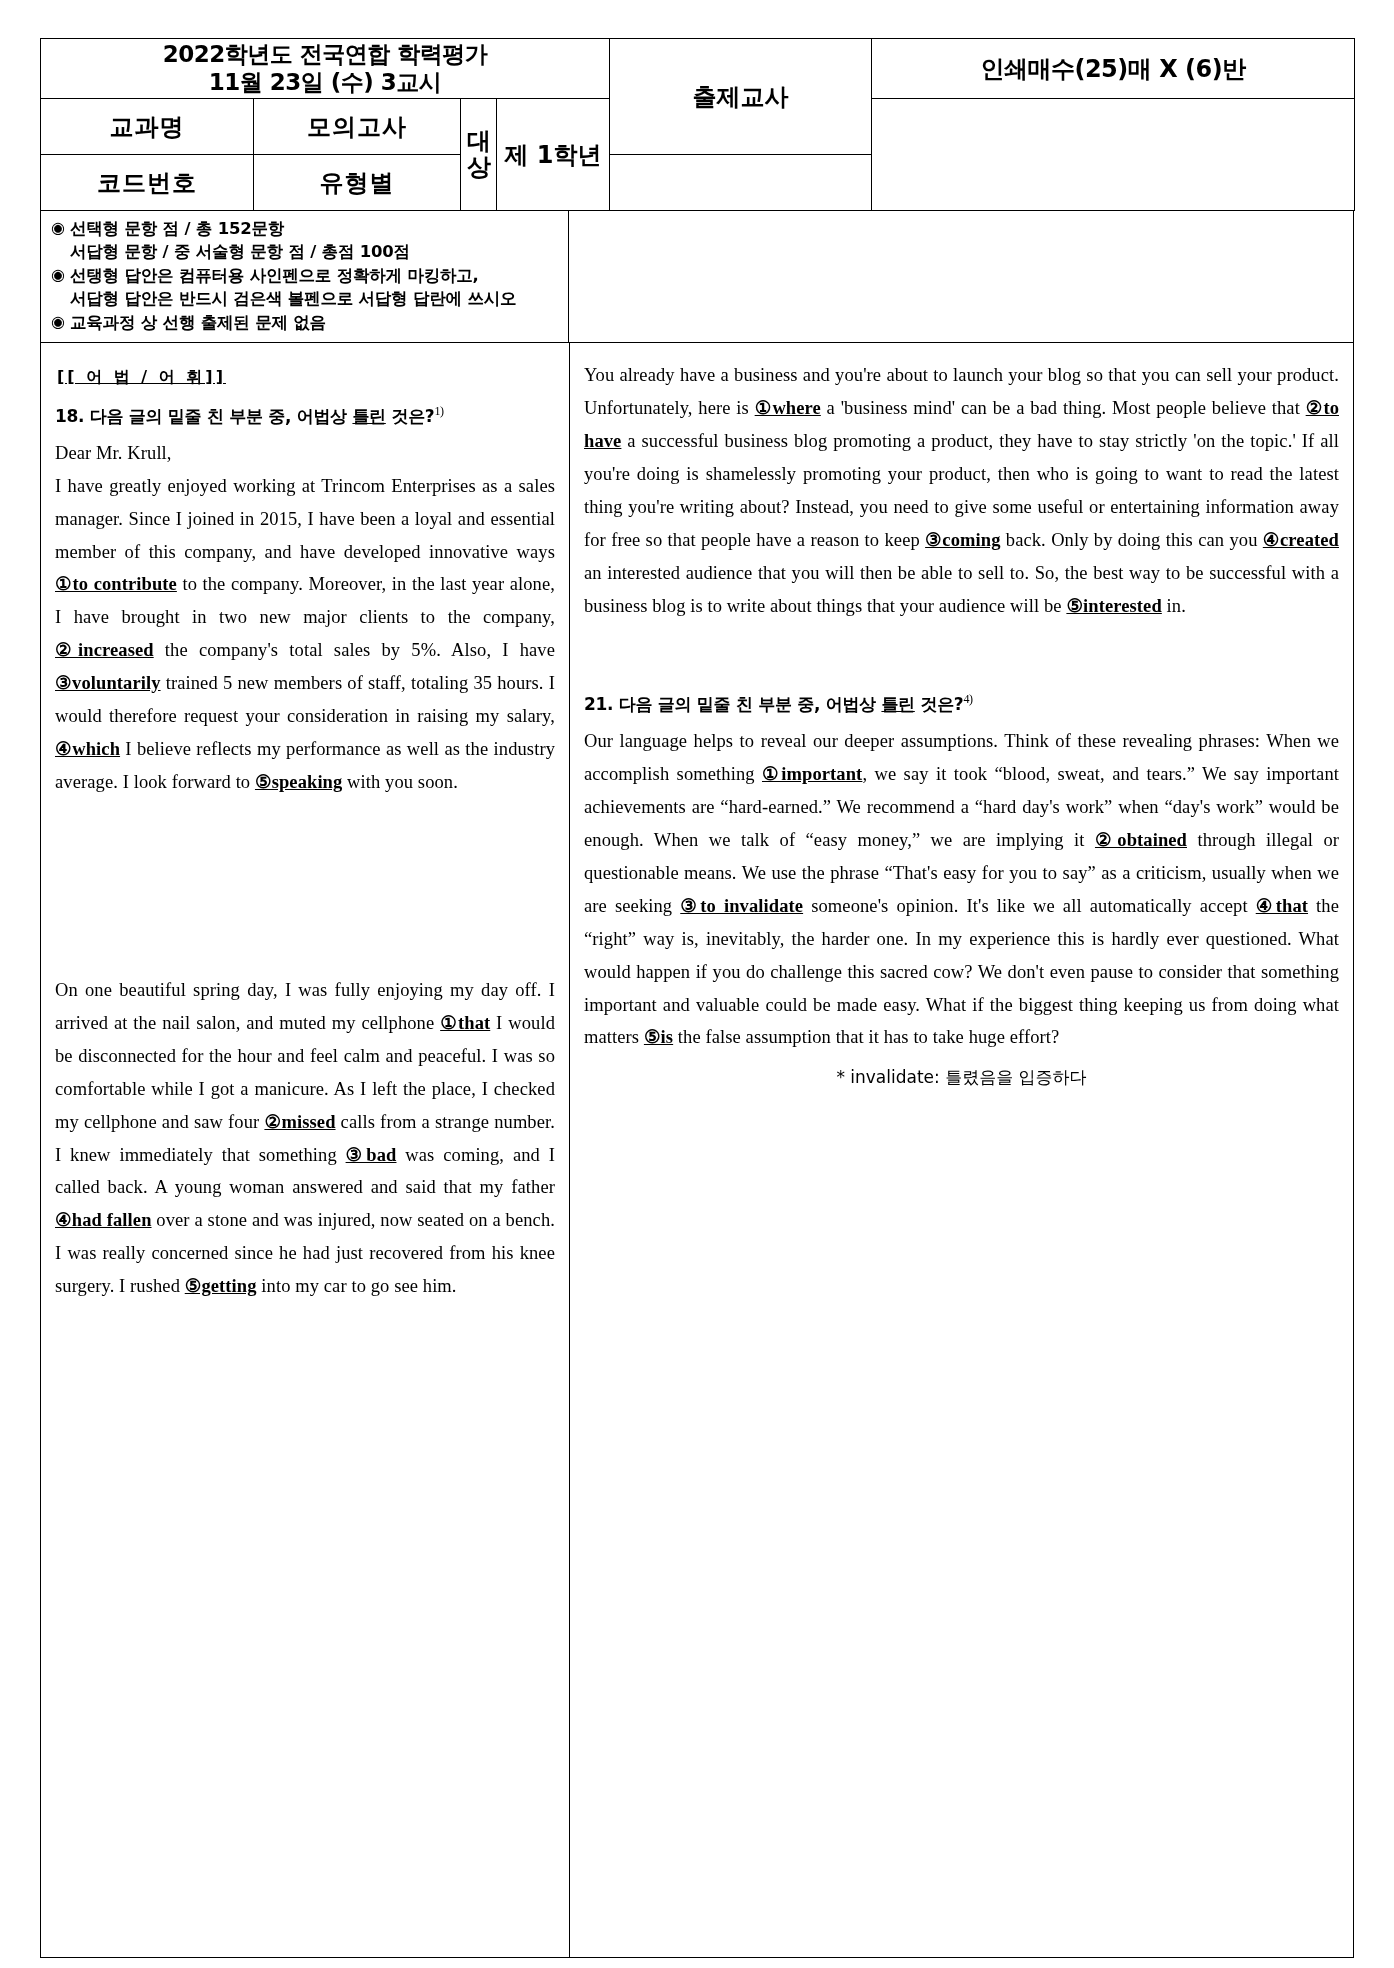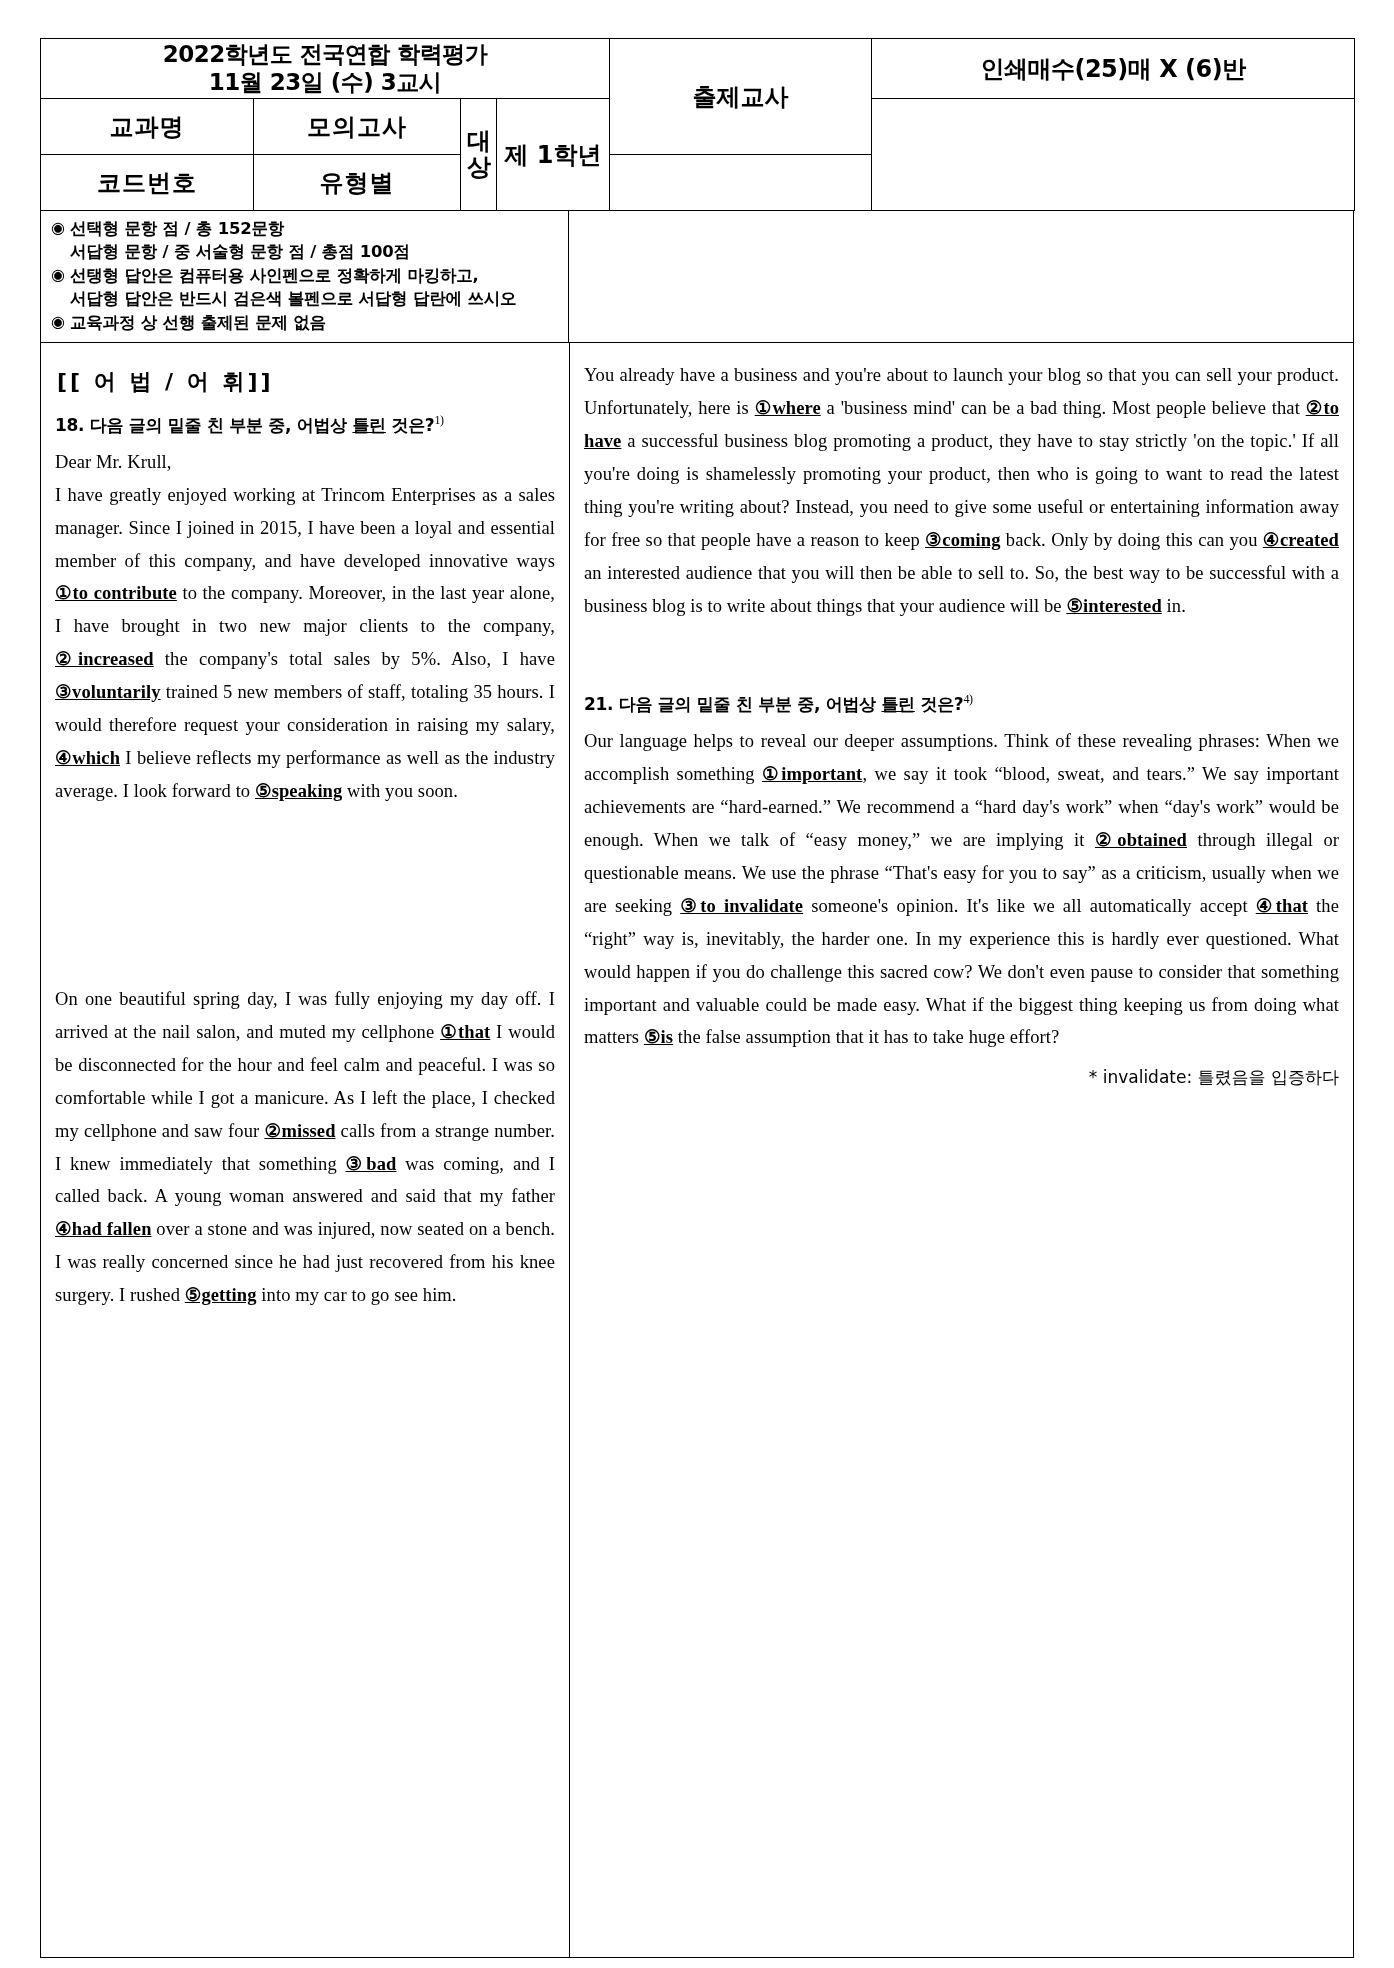--- a/index.html
+++ b/index.html
@@ -41,39 +41,39 @@
   .notes-right { flex:1; border:1.5px solid #000; border-top:none; border-left:none; }
 
   
   .body-wrap { display:flex; width:1314px; border:1.5px solid #000; border-top:none; height:1615px; }
   .col { padding:16px 14px 0 14px; }
   .col-l { width:529px; border-right:1.5px solid #000; }
   .col-r { flex:1; }
 
   .sect-title {
     font-family:"DejaVu Sans", sans-serif; font-weight:bold;
-    font-size:22px; letter-spacing:3px; margin:8px 0 16px 2px;
+    font-size:16px; letter-spacing:3px; margin:8px 0 16px 2px;text-decoration:underline;
   }
   .qhead {
     font-family:"DejaVu Sans", sans-serif; font-weight:bold;
     font-size:17px; letter-spacing:-0.3px; margin:0 0 9px 0;
   }
   .qhead u { text-decoration:underline; }
   .qhead sup { font-family:"Liberation Serif", serif; font-weight:normal; font-size:12px; }
   .para {
     font-size:18.5px; line-height:1.78; text-align:justify; text-justify:inter-word;
     margin:0 0 0 0; letter-spacing:0.1px;
   }
   .para.nonjust { text-align:left; }
   .para u { text-decoration:underline; font-weight:bold; }
   .sig { font-size:18.5px; line-height:1.78; }
   .spacer-18 { height:175px; }
   .q19 { margin-top:0; }
   .q21gap { height:70px; }
-  .footnote { font-size:17px; text-align:right; margin-top:12px; font-family:"DejaVu Sans", sans-serif; }
+  .footnote { font-size:17px; text-align:center; margin-top:12px; font-family:"DejaVu Sans", sans-serif; }
 </style>
 </head>
 <body>
 
 <div class="page">
 
   <table class="hdr">
     <colgroup>
       <col style="width:213px">
         <col style="width:207px">

